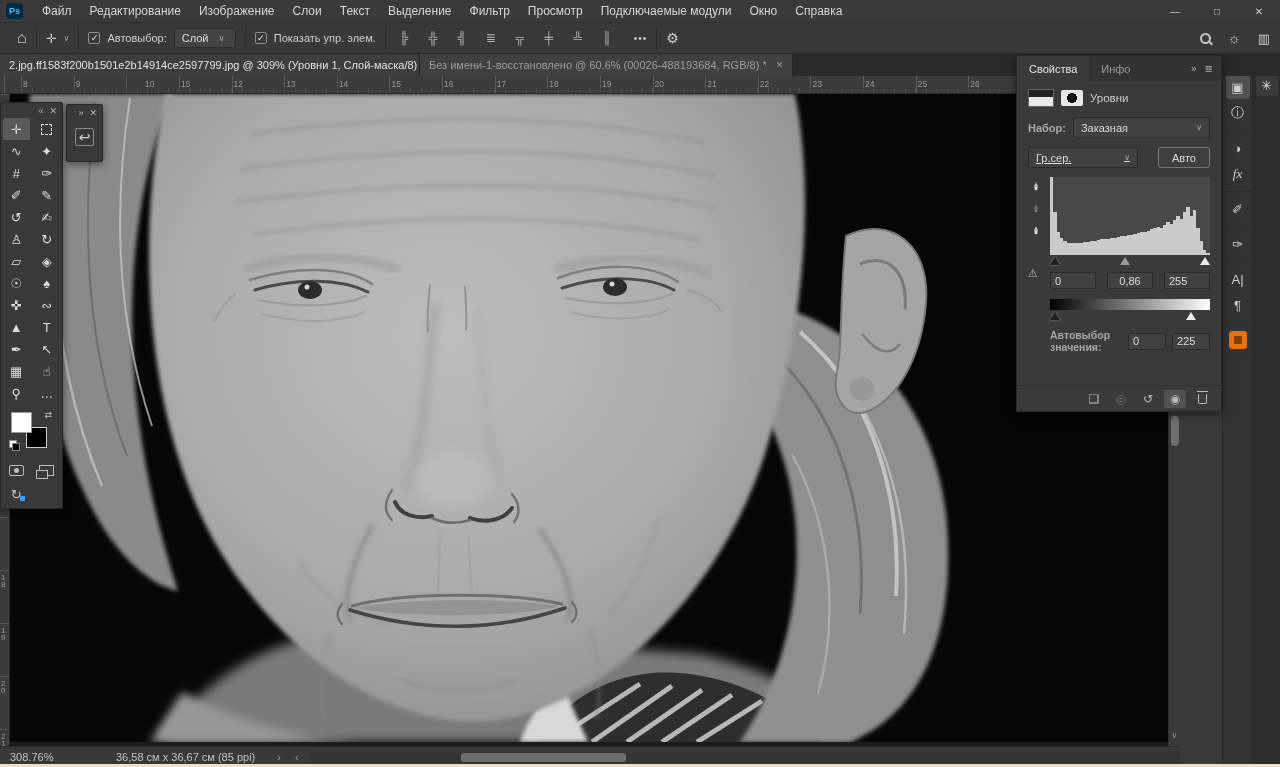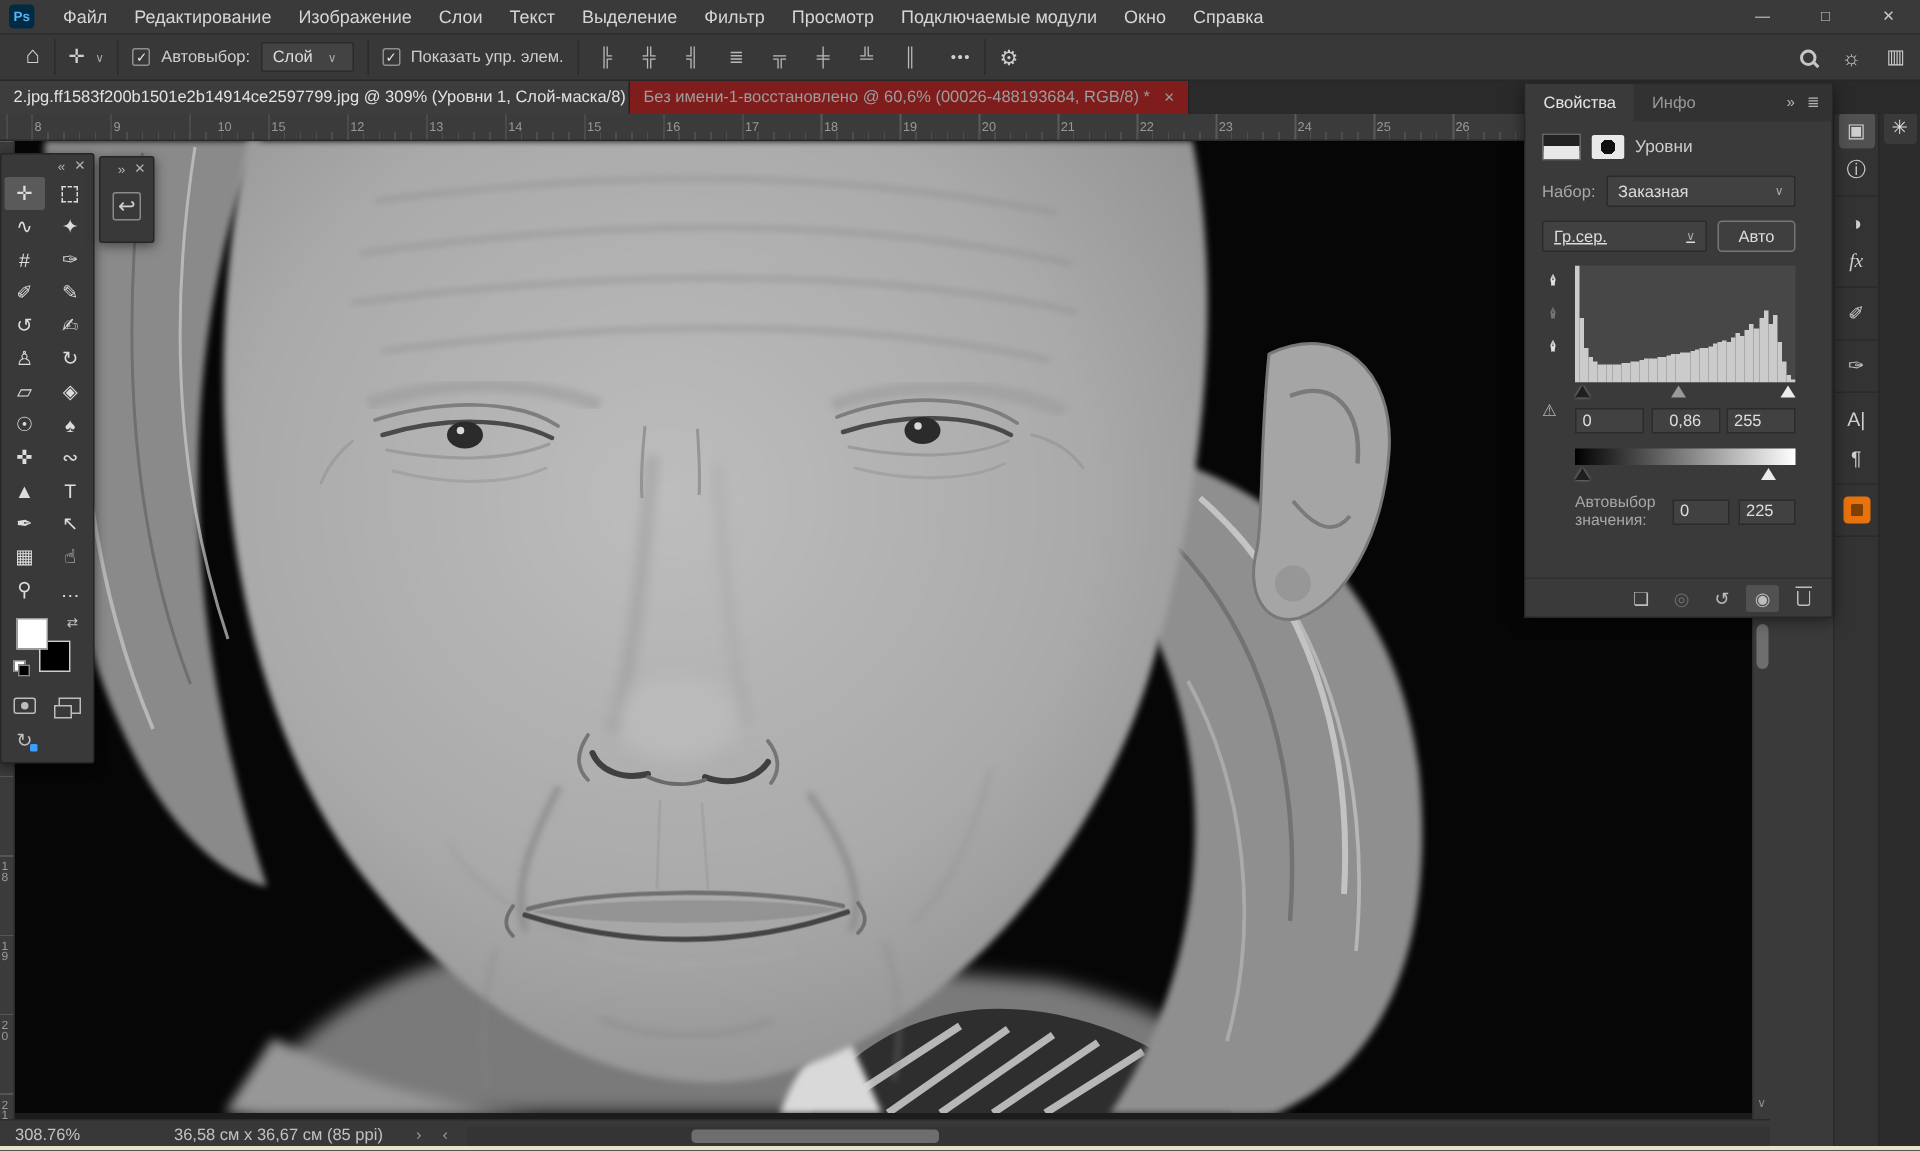--- a/index.html
+++ b/index.html
@@ -32,21 +32,21 @@
   .align-icon { font-size:12px; color:#b7b7b7; width:18px; text-align:center; }
   .more-dots { font-size:10px; letter-spacing:1px; color:#cfcfcf; }
   .gear-glyph { font-size:14px; }
   .ob-right { position:absolute; right:10px; display:flex; align-items:center; gap:17px; }
   .mag-icon { position:relative; width:11px; height:11px; border:2px solid #c6c6c6; border-radius:50%; }
   .mag-icon::after { content:""; position:absolute; width:5px; height:2px; background:#c6c6c6; right:-4px; bottom:-2px; transform:rotate(45deg); }
   .bulb-glyph { font-size:14px; } .ws-glyph { font-size:13px; }
 
   
   .tabsbar { height:22px; background:#2a2a2a; display:flex; align-items:stretch; position:relative; z-index:5; }
-  .doc-tab { display:flex; align-items:center; padding:0 9px; font-size:11px; background:#7f1d1d; color:#9c9c9c;
+  .doc-tab { display:flex; align-items:center; padding:0 9px; font-size:11px; background:#404040; color:#9c9c9c;
              border-right:1px solid #232323; max-width:420px; white-space:nowrap; }
   .doc-tab.active { background:#3d3d3d; color:#e2e2e2; }
   .tab-close { margin-left:9px; font-size:9px; color:#9a9a9a; }
 
   
   .ruler-top { height:18px; background:#3b3b3b; border-bottom:1px solid #2a2a2a; position:relative; z-index:4;
                background-image:repeating-linear-gradient(to right,#5a5a5a 0 1px,transparent 1px 52.63px);
                background-position:21px 0; }
   .ruler-top::after { content:""; position:absolute; left:21px; right:0; bottom:0; height:5px;
                background-image:repeating-linear-gradient(to right,#4e4e4e 0 1px,transparent 1px 10.52px); }
@@ -93,31 +93,31 @@
   .mini-body { display:flex; align-items:center; justify-content:center; height:34px; }
   .history-glyph { font-size:14px; color:#d0d0d0; border:1px solid #8a8a8a; border-radius:2px; padding:0 3px; }
 
   
   .props-panel { position:absolute; left:1016px; top:55px; width:206px; height:357px; background:#3a3a3a;
                  border:1px solid #272727; z-index:5; box-shadow:0 2px 10px rgba(0,0,0,.5); }
   .props-tabs { height:25px; background:#323232; display:flex; align-items:stretch; }
   .ptab { padding:0 12px; display:flex; align-items:center; font-size:11px; color:#9a9a9a; }
   .ptab.active { background:#3a3a3a; color:#e5e5e5; }
   .ptab-icons { margin-left:auto; display:flex; align-items:center; gap:8px; padding-right:8px; color:#b5b5b5; font-size:10px; }
-  .props-body { padding:8px 24px 0 11px; }
+  .props-body { padding:8px 11px 0 11px; }
   .adj-head { display:flex; align-items:center; gap:7px; }
   .hist-thumb { width:26px; height:18px; background:#222; border:1px solid #666;
                 background-image:linear-gradient(to top,#e8e8e8 0 55%,transparent 55%),
                                  linear-gradient(to top,#e8e8e8 0 35%,transparent 35%);
                 background-size:3px 100%; background-repeat:repeat-x; }
   .mask-thumb { width:22px; height:16px; background:#e9e9e9; border-radius:2px;
                 background-image:radial-gradient(circle 5px at 50% 50%, #111 99%, transparent); }
   .adj-title { font-size:11.5px; color:#cccccc; }
   .preset-row { display:flex; align-items:center; margin-top:10px; gap:7px; }
-  .p-label { font-size:11px; color:#a8a8a8; }
+  .p-label { font-size:11px; color:#a8a8a8;font-weight:bold; }
   .p-select { flex:1; background:#414141; border:1px solid #2b2b2b; border-radius:2px; height:21px; display:flex;
               align-items:center; padding:0 7px; font-size:11px; color:#dcdcdc; }
   .p-select .chev { margin-left:auto; }
   .chan-row { display:flex; align-items:center; margin-top:9px; }
   .chan-row .p-select { flex:0 0 110px;text-decoration:underline; }
   .auto-btn { margin-left:auto; width:52px; height:21px; border:1px solid #767676; border-radius:3px; background:#3f3f3f;
               color:#dcdcdc; font-size:11px; display:flex; align-items:center; justify-content:center; }
   .levels-main { display:flex; margin-top:9px; }
   .dropper-col { width:22px; display:flex; flex-direction:column; gap:7px; padding-top:2px; }
   .dropper { width:16px; height:15px; display:flex; align-items:center; justify-content:center; font-size:11px; color:#e0e0e0; transform:rotate(-90deg); }

